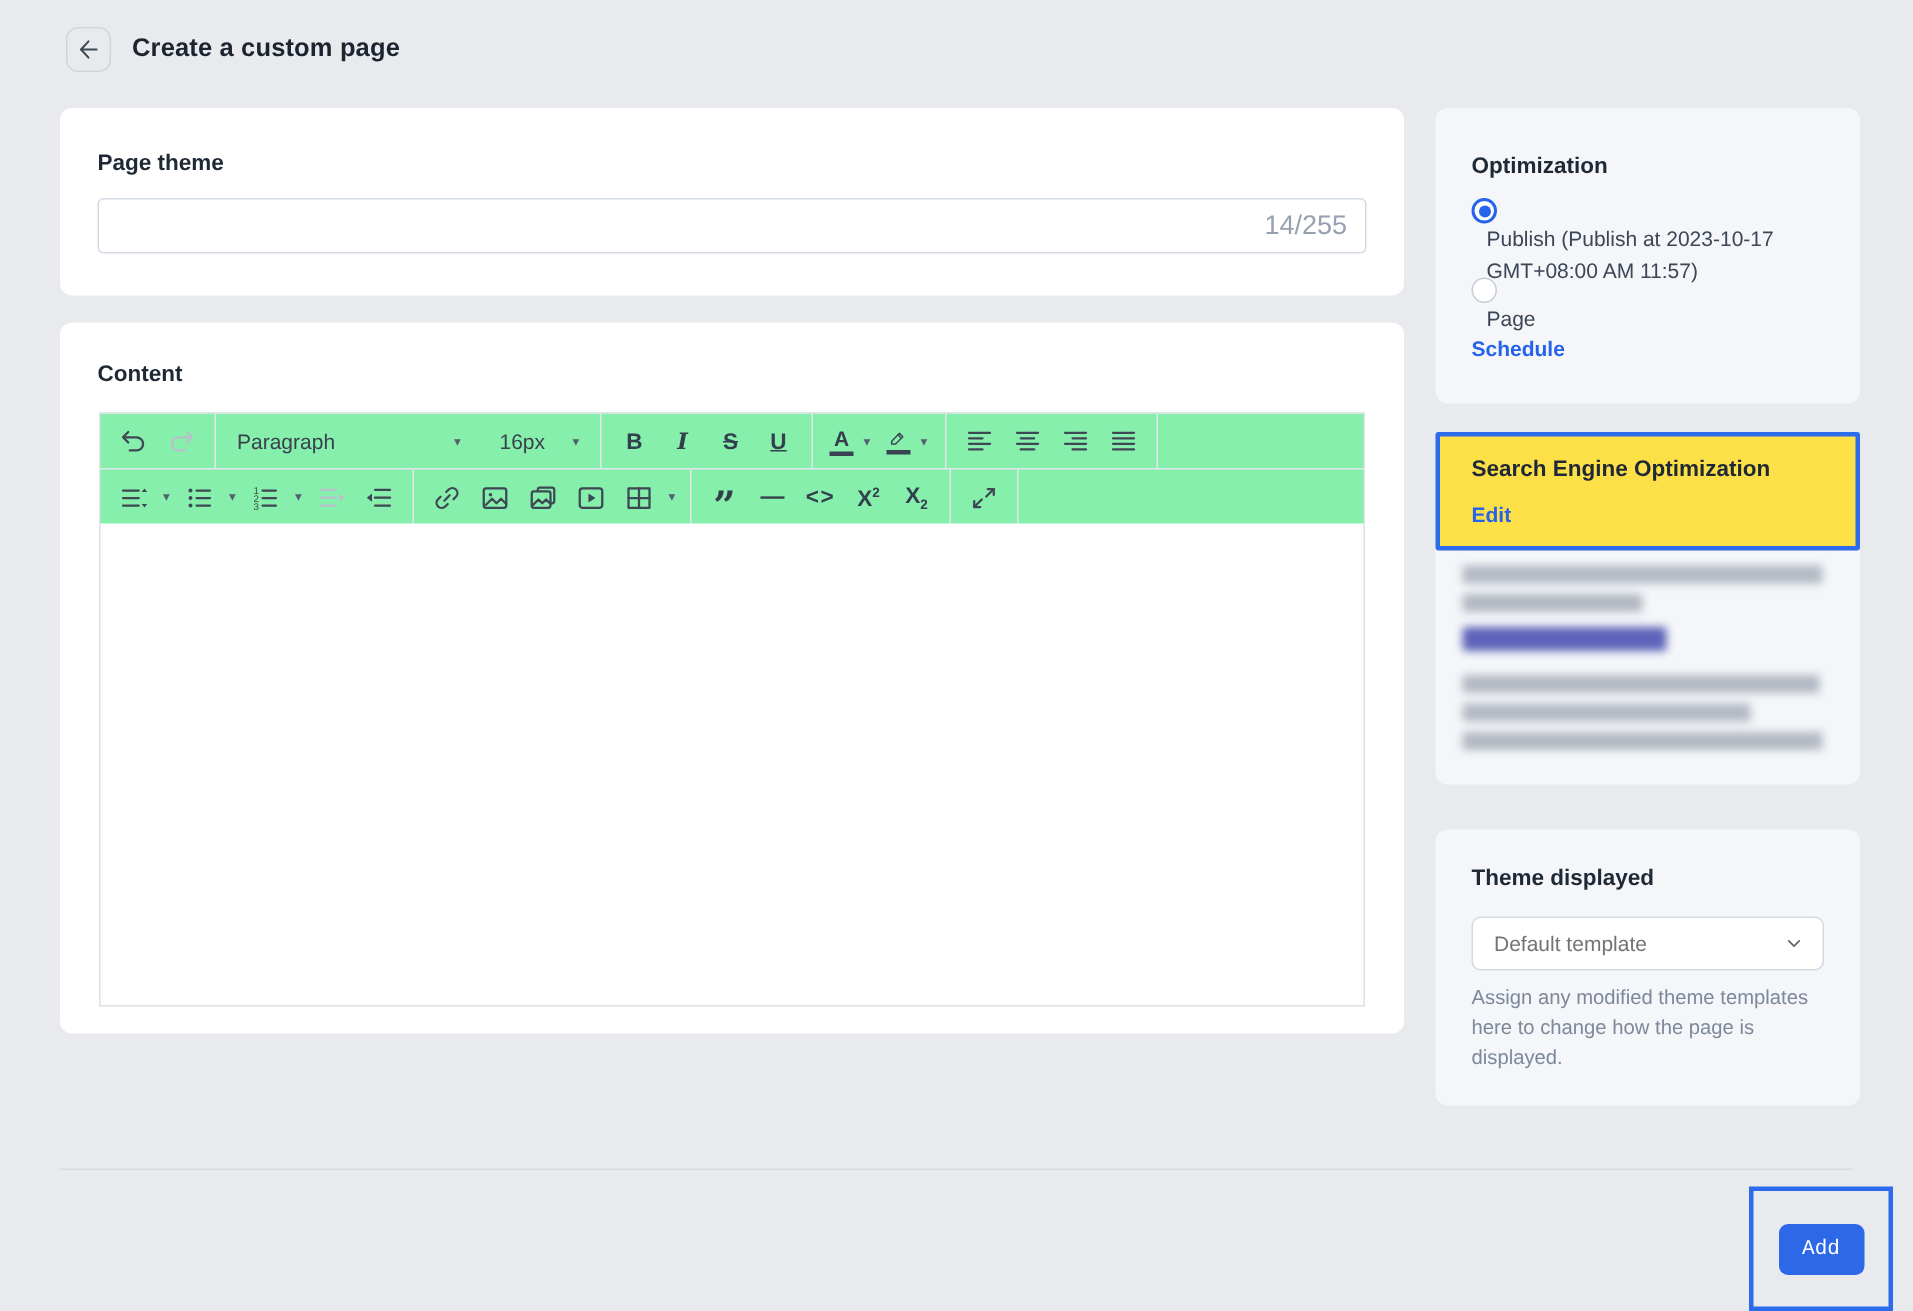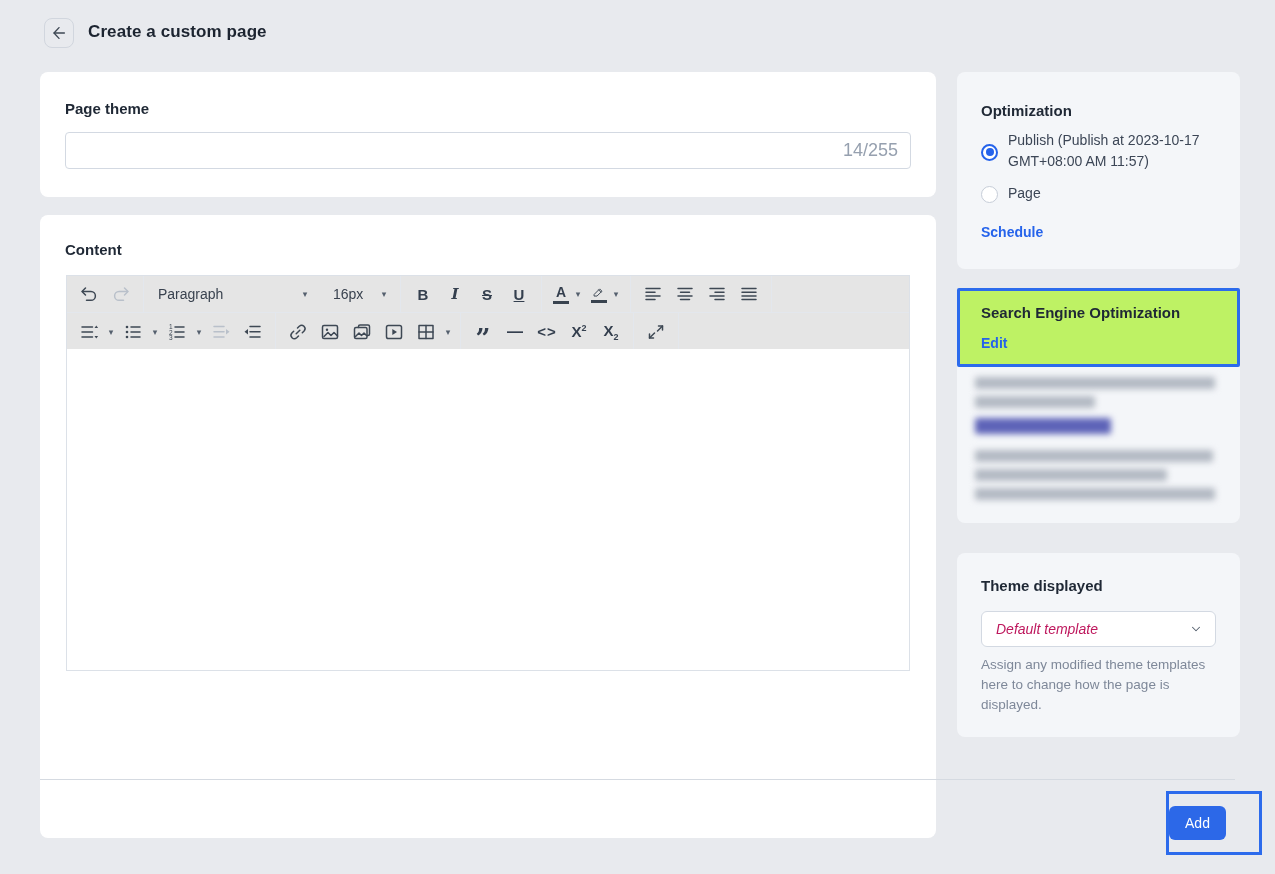--- a/index.html
+++ b/index.html
@@ -36,25 +36,25 @@
     border:1px solid #d3d9e2; border-radius:4px; background:#fff;
     display:flex; align-items:center;
   }
   .title-input {
     flex:1; height:100%; border:none; outline:none; background:transparent;
     padding:0 12px; font-size:14px; font-family:inherit; color:#2b3442;
   }
   .char-counter { padding-right:12px; font-size:18px; color:#96a0af; }
 
   
-  #card-content { left:40px; top:215px; width:896px; height:623px; }
+  #card-content { left:40px; top:215px; width:896px; height:474px; }
   #card-content .card-label { position:absolute; left:25px; top:26px; }
   .toolbar {
     position:absolute; left:26px; top:60px; width:844px;
-    border:1px solid #dce1e8; background:#e5e5e5;
+    border:1px solid #dce1e8; background:#86efac;
   }
   .tb-row { display:flex; align-items:stretch; height:37px; }
   .tb-row.first { border-bottom:1px solid #e3e7ed; }
   .tb-group { display:flex; align-items:center; border-right:1px solid #e3e7ed; padding:0 6px; }
   .tb-fill { flex:1; }
   .tb-btn {
     min-width:32px; height:31px; display:flex; align-items:center; justify-content:center;
     cursor:pointer; border-radius:3px; color:#343f4e; padding:0 1px;
   }
   .tb-btn.disabled { cursor:default; }
@@ -82,64 +82,64 @@
   .supsub { font-size:15px; font-weight:600; color:#343f4e;text-align:right; }
   .supsub sup,.supsub sub { font-size:9px; font-weight:700; }
   .editor-area {
     position:absolute; left:26px; top:134px; width:844px; height:322px;
     border:1px solid #dce1e8; border-top:none; background:#fff; cursor:text;
   }
 
   
   #card-publish { left:957px; top:72px; width:283px; height:197px; }
   #card-publish .card-label { position:absolute; left:24px; top:30px; }
-  .radio-row { position:absolute; left:24px; display:flex; align-items:center; cursor:pointer; }
+  .radio-row { position:absolute; left:24px; display:flex; align-items:flex-start; cursor:pointer;flex-direction:column; }
   .radio-row .rlabel { font-size:14px; color:#3c4656; line-height:21px; width:228px; margin-left:10px; }
   .radio {
     width:17px; height:17px; border-radius:50%; flex:0 0 17px; margin-top:2px;
     background:#fff; border:1px solid #c6cdd8; position:relative;
   }
   .radio.checked { border:2px solid #2563eb; }
   .radio.checked::after {
     content:""; position:absolute; left:2.5px; top:2.5px; width:8px; height:8px;
     border-radius:50%; background:#2563eb;
   }
   .link { color:#2563eb; font-size:14px; font-weight:600; cursor:pointer; text-decoration:none; }
   #schedule-link { position:absolute; left:24px; top:152px; }
 
   #seo-group { left:957px; top:288px; width:283px; height:235px; }
   .seo-highlight {
     position:absolute; left:0; top:0; width:283px; height:79px;
-    background:#bef264; border:3px solid #2c6bec; border-radius:2px;
+    background:#fde047; border:3px solid #2c6bec; border-radius:2px;
   }
   .seo-highlight .card-label { position:absolute; left:21px; top:13px; }
   #seo-edit { position:absolute; left:21px; top:44px; }
   .blur-line { position:absolute; left:18px; border-radius:2px; filter:blur(3px); }
   .blur-gray { background:#b3b9c3; height:12px; }
   .blur-blue { background:#5d63b8; height:16px; }
 
   #card-theme { left:957px; top:553px; width:283px; height:184px; }
   #card-theme .card-label { position:absolute; left:24px; top:24px; }
   .select {
     position:absolute; left:24px; top:58px; width:235px; height:36px;
     background:#fff; border:1px solid #d3d9e2; border-radius:6px;
     display:flex; align-items:center; justify-content:space-between;
     padding:0 12px 0 14px; cursor:pointer;
   }
-  .select-label { font-size:14px; color:#be185d;font-style:italic; }
+  .select-label { font-size:14px; color:#737373; }
   .helper-text {
     position:absolute; left:24px; top:102px; width:238px;
     font-size:13.5px; line-height:20px; color:#7e8899;
   }
 
   
   .footer-divider { position:absolute; left:40px; top:779px; width:1195px; height:1px; background:#d5dae1; }
   .add-highlight {
-    position:absolute; left:1166px; top:791px; width:96px; height:64px;
-    border:3px solid #2c6bec; display:flex; align-items:center; 
+    position:absolute; left:1166px; top:791px; width:96px; height:83px;
+    border:3px solid #2c6bec; display:flex; align-items:center; justify-content:center;font-family:Liberation Mono, monospace;
   }
   .add-btn {
     width:57px; height:34px; background:#2c68e8; border:none; border-radius:6px;
     color:#fff; font-size:14px; font-family:inherit; cursor:pointer;
   }
 </style>
 </head>
 <body>
 
 <div id="app">

